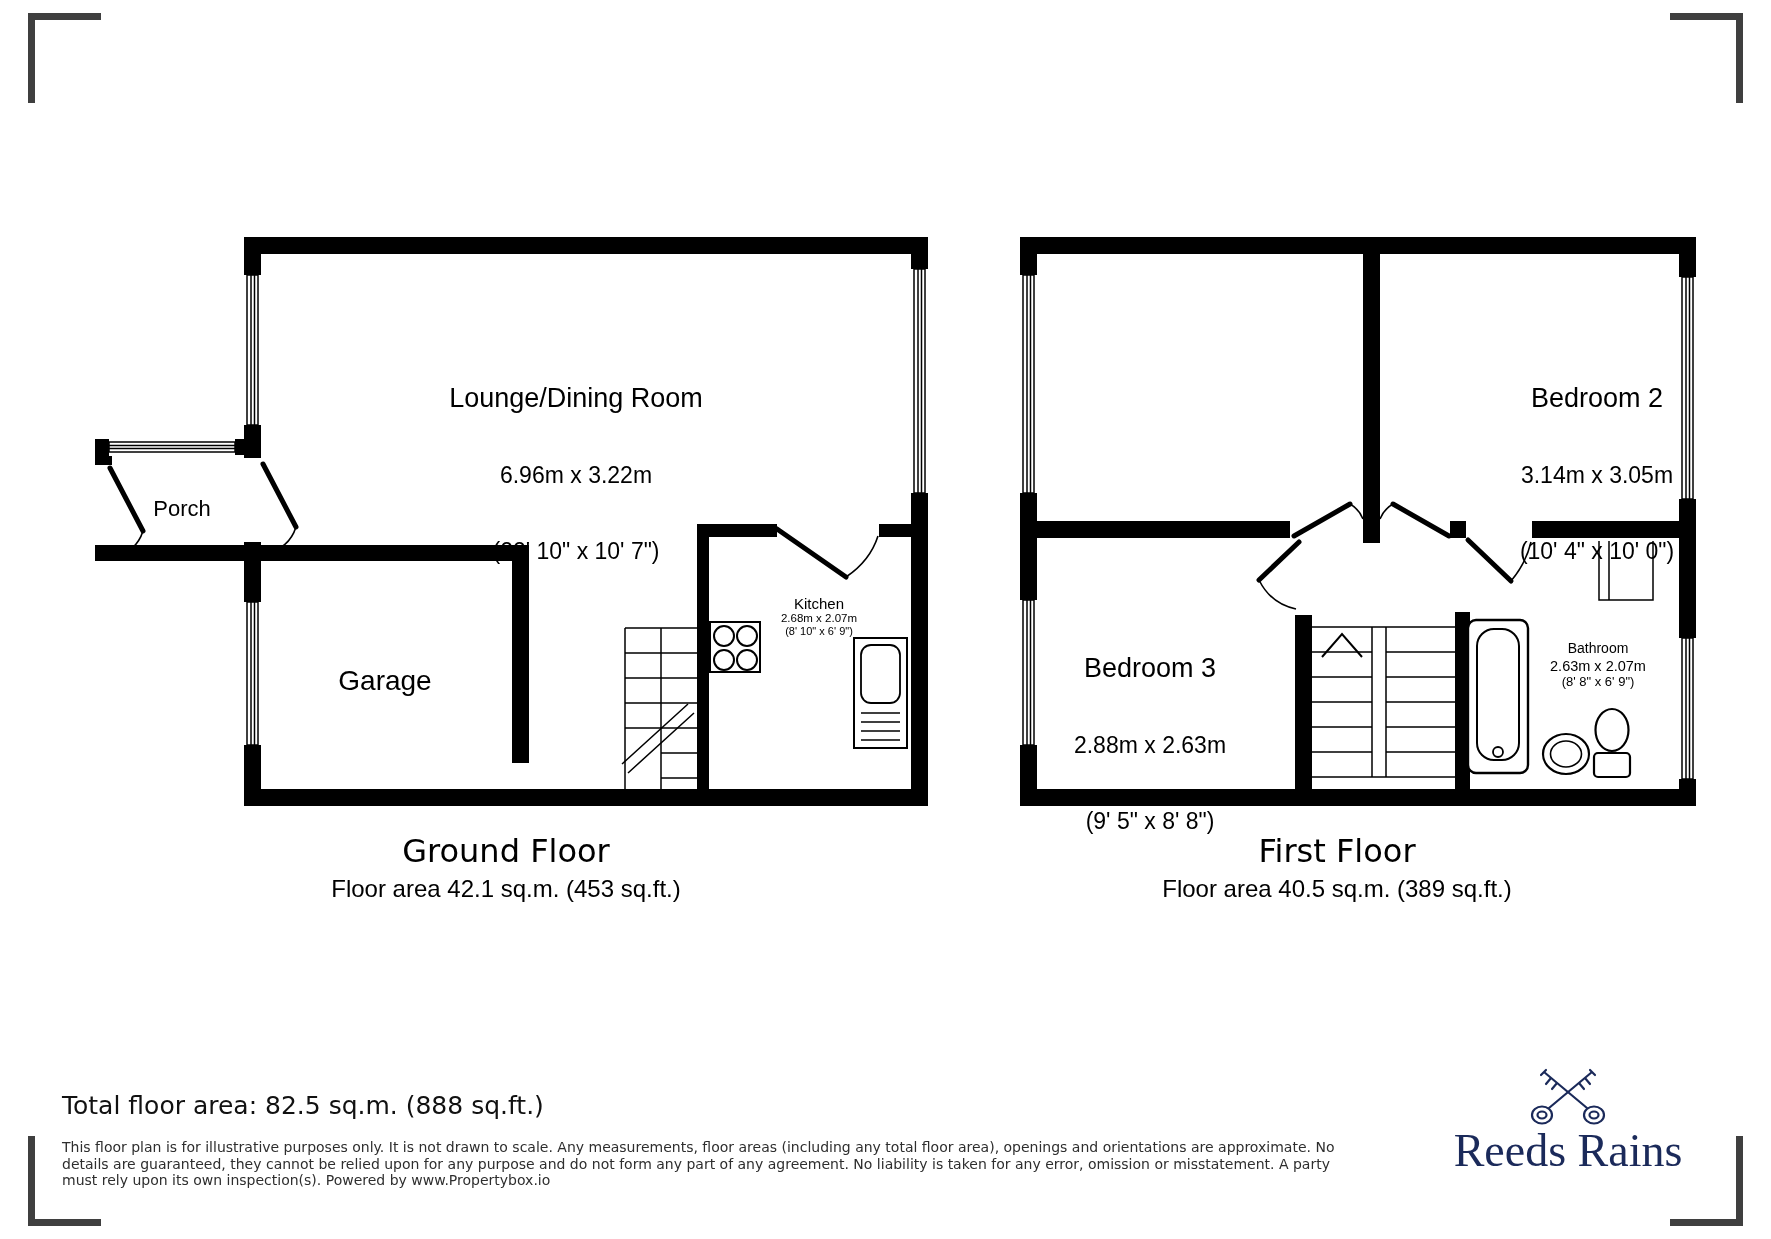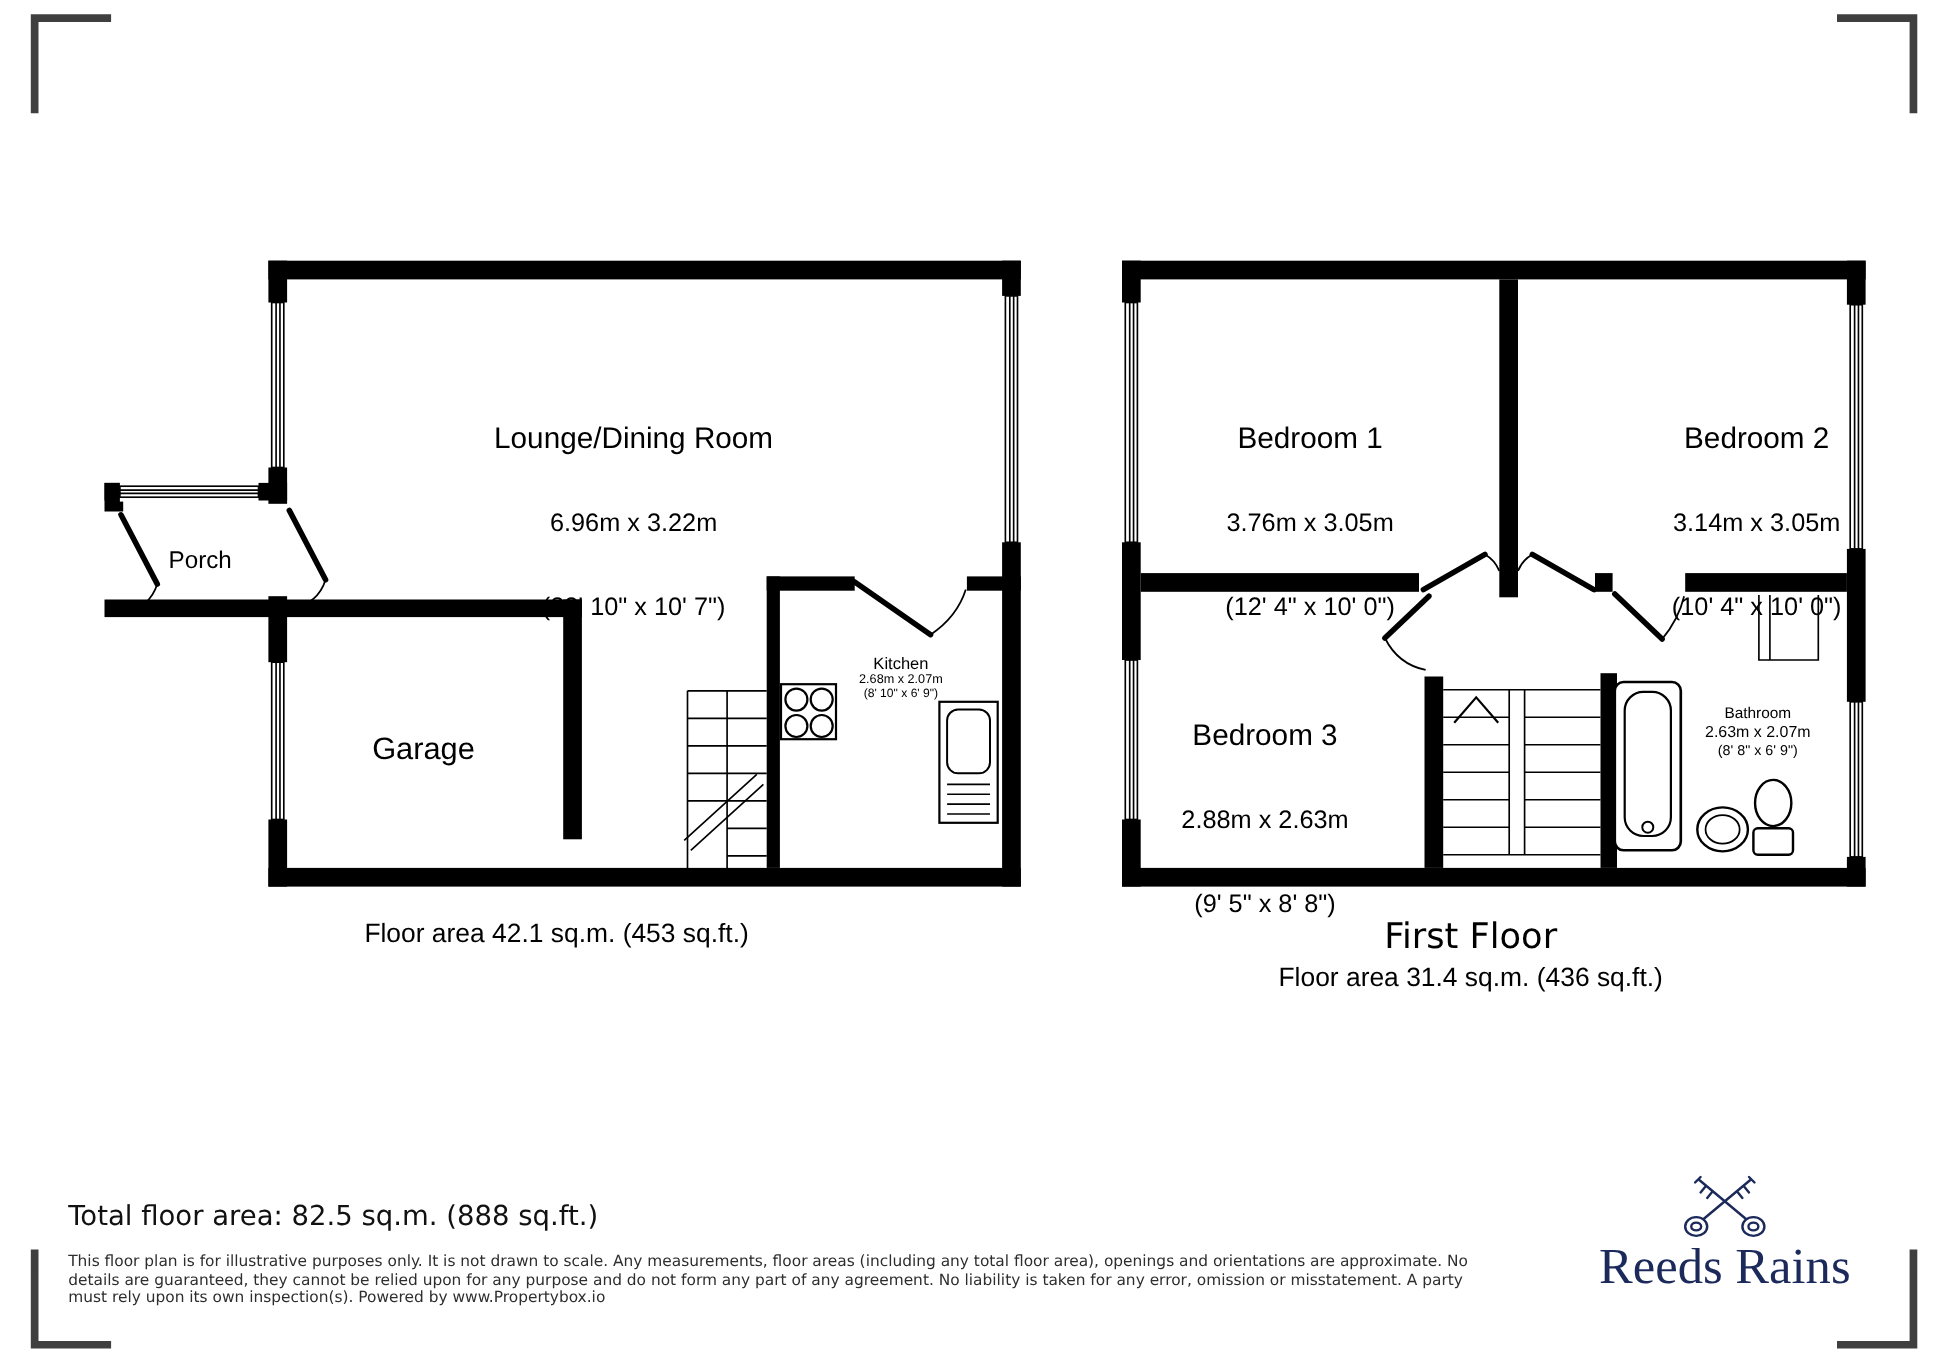--- a/index.html
+++ b/index.html
@@ -205,47 +205,43 @@
   </div>
   <div class="lbl" style="left:385px;top:666px;">
     <div class="nm-gar">Garage</div>
   </div>
   <div class="lbl" style="left:819px;top:596px;">
     <div class="kn">Kitchen</div>
     <div class="kd">2.68m x 2.07m</div>
     <div class="ki">(8' 10" x 6' 9")</div>
   </div>
 
-  <div class="lbl" style="left:1191px;top:382px;">
-    <div class="nm">Bedroom 1</div>
-    <div class="dm">3.76m x 3.05m</div>
-    <div class="dm">(12' 4" x 10' 0")</div>
-  </div>
   <div class="lbl" style="left:1597px;top:382px;">
     <div class="nm">Bedroom 2</div>
     <div class="dm">3.14m x 3.05m</div>
     <div class="dm">(10' 4" x 10' 0")</div>
   </div>
   <div class="lbl" style="left:1150px;top:652px;">
     <div class="nm">Bedroom 3</div>
     <div class="dm">2.88m x 2.63m</div>
     <div class="dm">(9' 5" x 8' 8")</div>
   </div>
   <div class="lbl" style="left:1598px;top:639px;">
     <div class="bn">Bathroom</div>
     <div class="bd">2.63m x 2.07m</div>
     <div class="bi">(8' 8" x 6' 9")</div>
   </div>
 
   <div class="lbl" style="left:506px;top:831px;">
+    <div class="cap-title">Ground Floor</div>
     <div class="cap-area">Floor area 42.1 sq.m. (453 sq.ft.)</div>
   </div>
   <div class="lbl" style="left:1337px;top:831px;">
     <div class="cap-title">First Floor</div>
-    <div class="cap-area">Floor area 31.4 sq.m. (436 sq.ft.)</div>
+    <div class="cap-area">Floor area 40.5 sq.m. (389 sq.ft.)</div>
   </div>
 
   <div class="total" style="left:62px;top:1091px;">Total floor area: 82.5 sq.m. (888 sq.ft.)</div>
 
   <div class="disc" style="left:62px;top:1139px;">
     <div>This floor plan is for illustrative purposes only. It is not drawn to scale. Any measurements, floor areas (including any total floor area), openings and orientations are approximate. No</div>
     <div>details are guaranteed, they cannot be relied upon for any purpose and do not form any part of any agreement. No liability is taken for any error, omission or misstatement. A party</div>
     <div>must rely upon its own inspection(s). Powered by www.Propertybox.io</div>
   </div>
 

